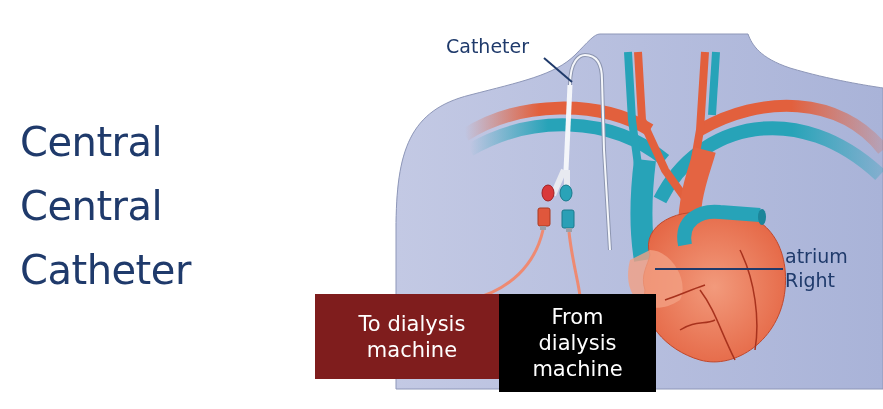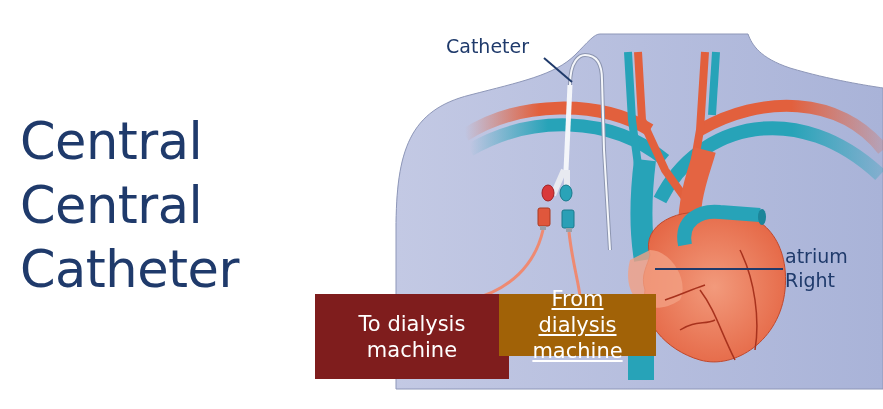--- a/index.html
+++ b/index.html
@@ -2,33 +2,33 @@
 <html><head>
 <meta charset="utf-8">
 <style>
   html, body { margin: 0; padding: 0; }
   body {
     width: 883px; height: 409px; overflow: hidden; background: #ffffff;
     position: relative; font-family: "DejaVu Sans", sans-serif;
   }
   .title {
     position: absolute; left: 20px; top: 110px; color: #1f3a6b;
-    font-size: 51px; line-height: 64px; font-weight: normal; letter-spacing: -0.5px;
+    font-size: 40px; line-height: 64px; font-weight: normal; letter-spacing: -0.5px;
   }
   .title div { white-space: nowrap; }
   svg.illus { position: absolute; left: 0; top: 0; }
   .label-text {
     position: absolute; color: #1f3a6b; font-size: 19px; line-height: 24px;
   }
   .box {
     position: absolute; color: #ffffff; font-size: 21px; line-height: 26px;
     text-align: center; display: flex; align-items: center; justify-content: center;
   }
   .box-to { left: 315px; top: 294px; width: 194px; height: 85px; background: #7f1d1d; }
-  .box-from { left: 499px; top: 294px; width: 157px; height: 62px; background: #a16207; text-decoration: underline; }
+  .box-from { left: 499px; top: 294px; width: 157px; height: 98px; background: #000000; }
 </style>
 </head>
 <body>
 
 <div class="title">
   <div>Central</div>
   <div>Central</div>
   <div>Catheter</div>
 </div>
 

